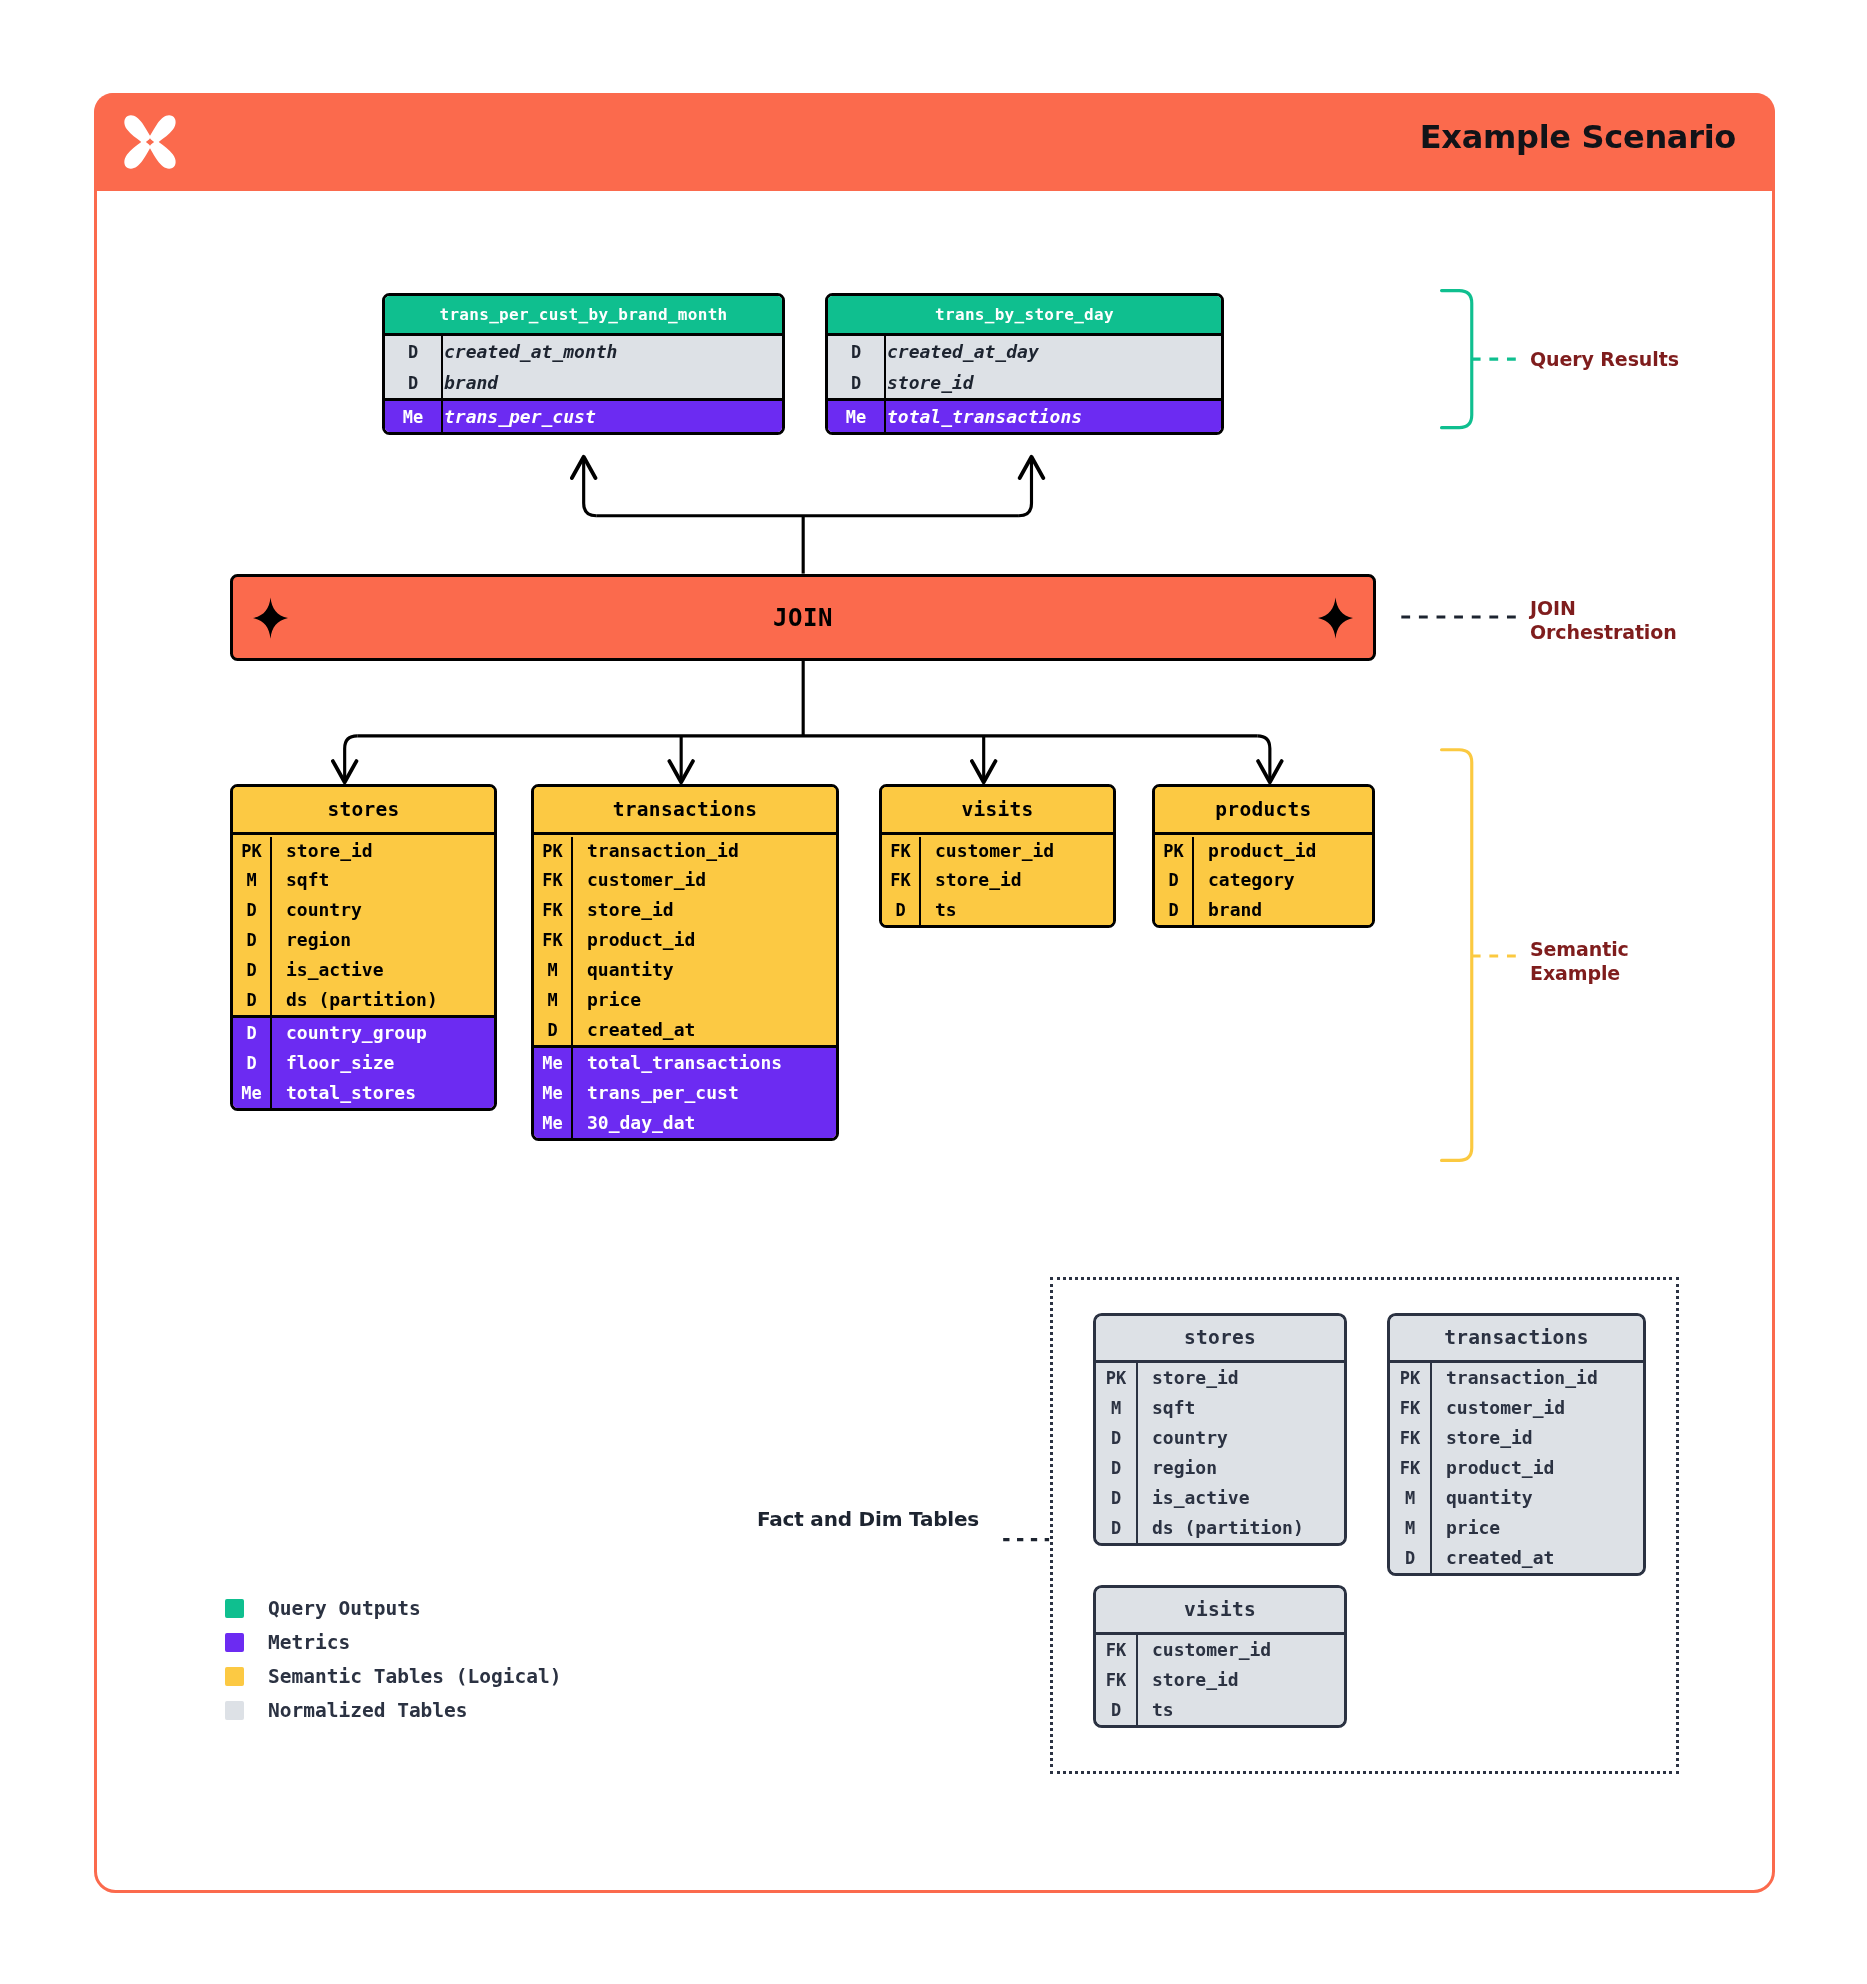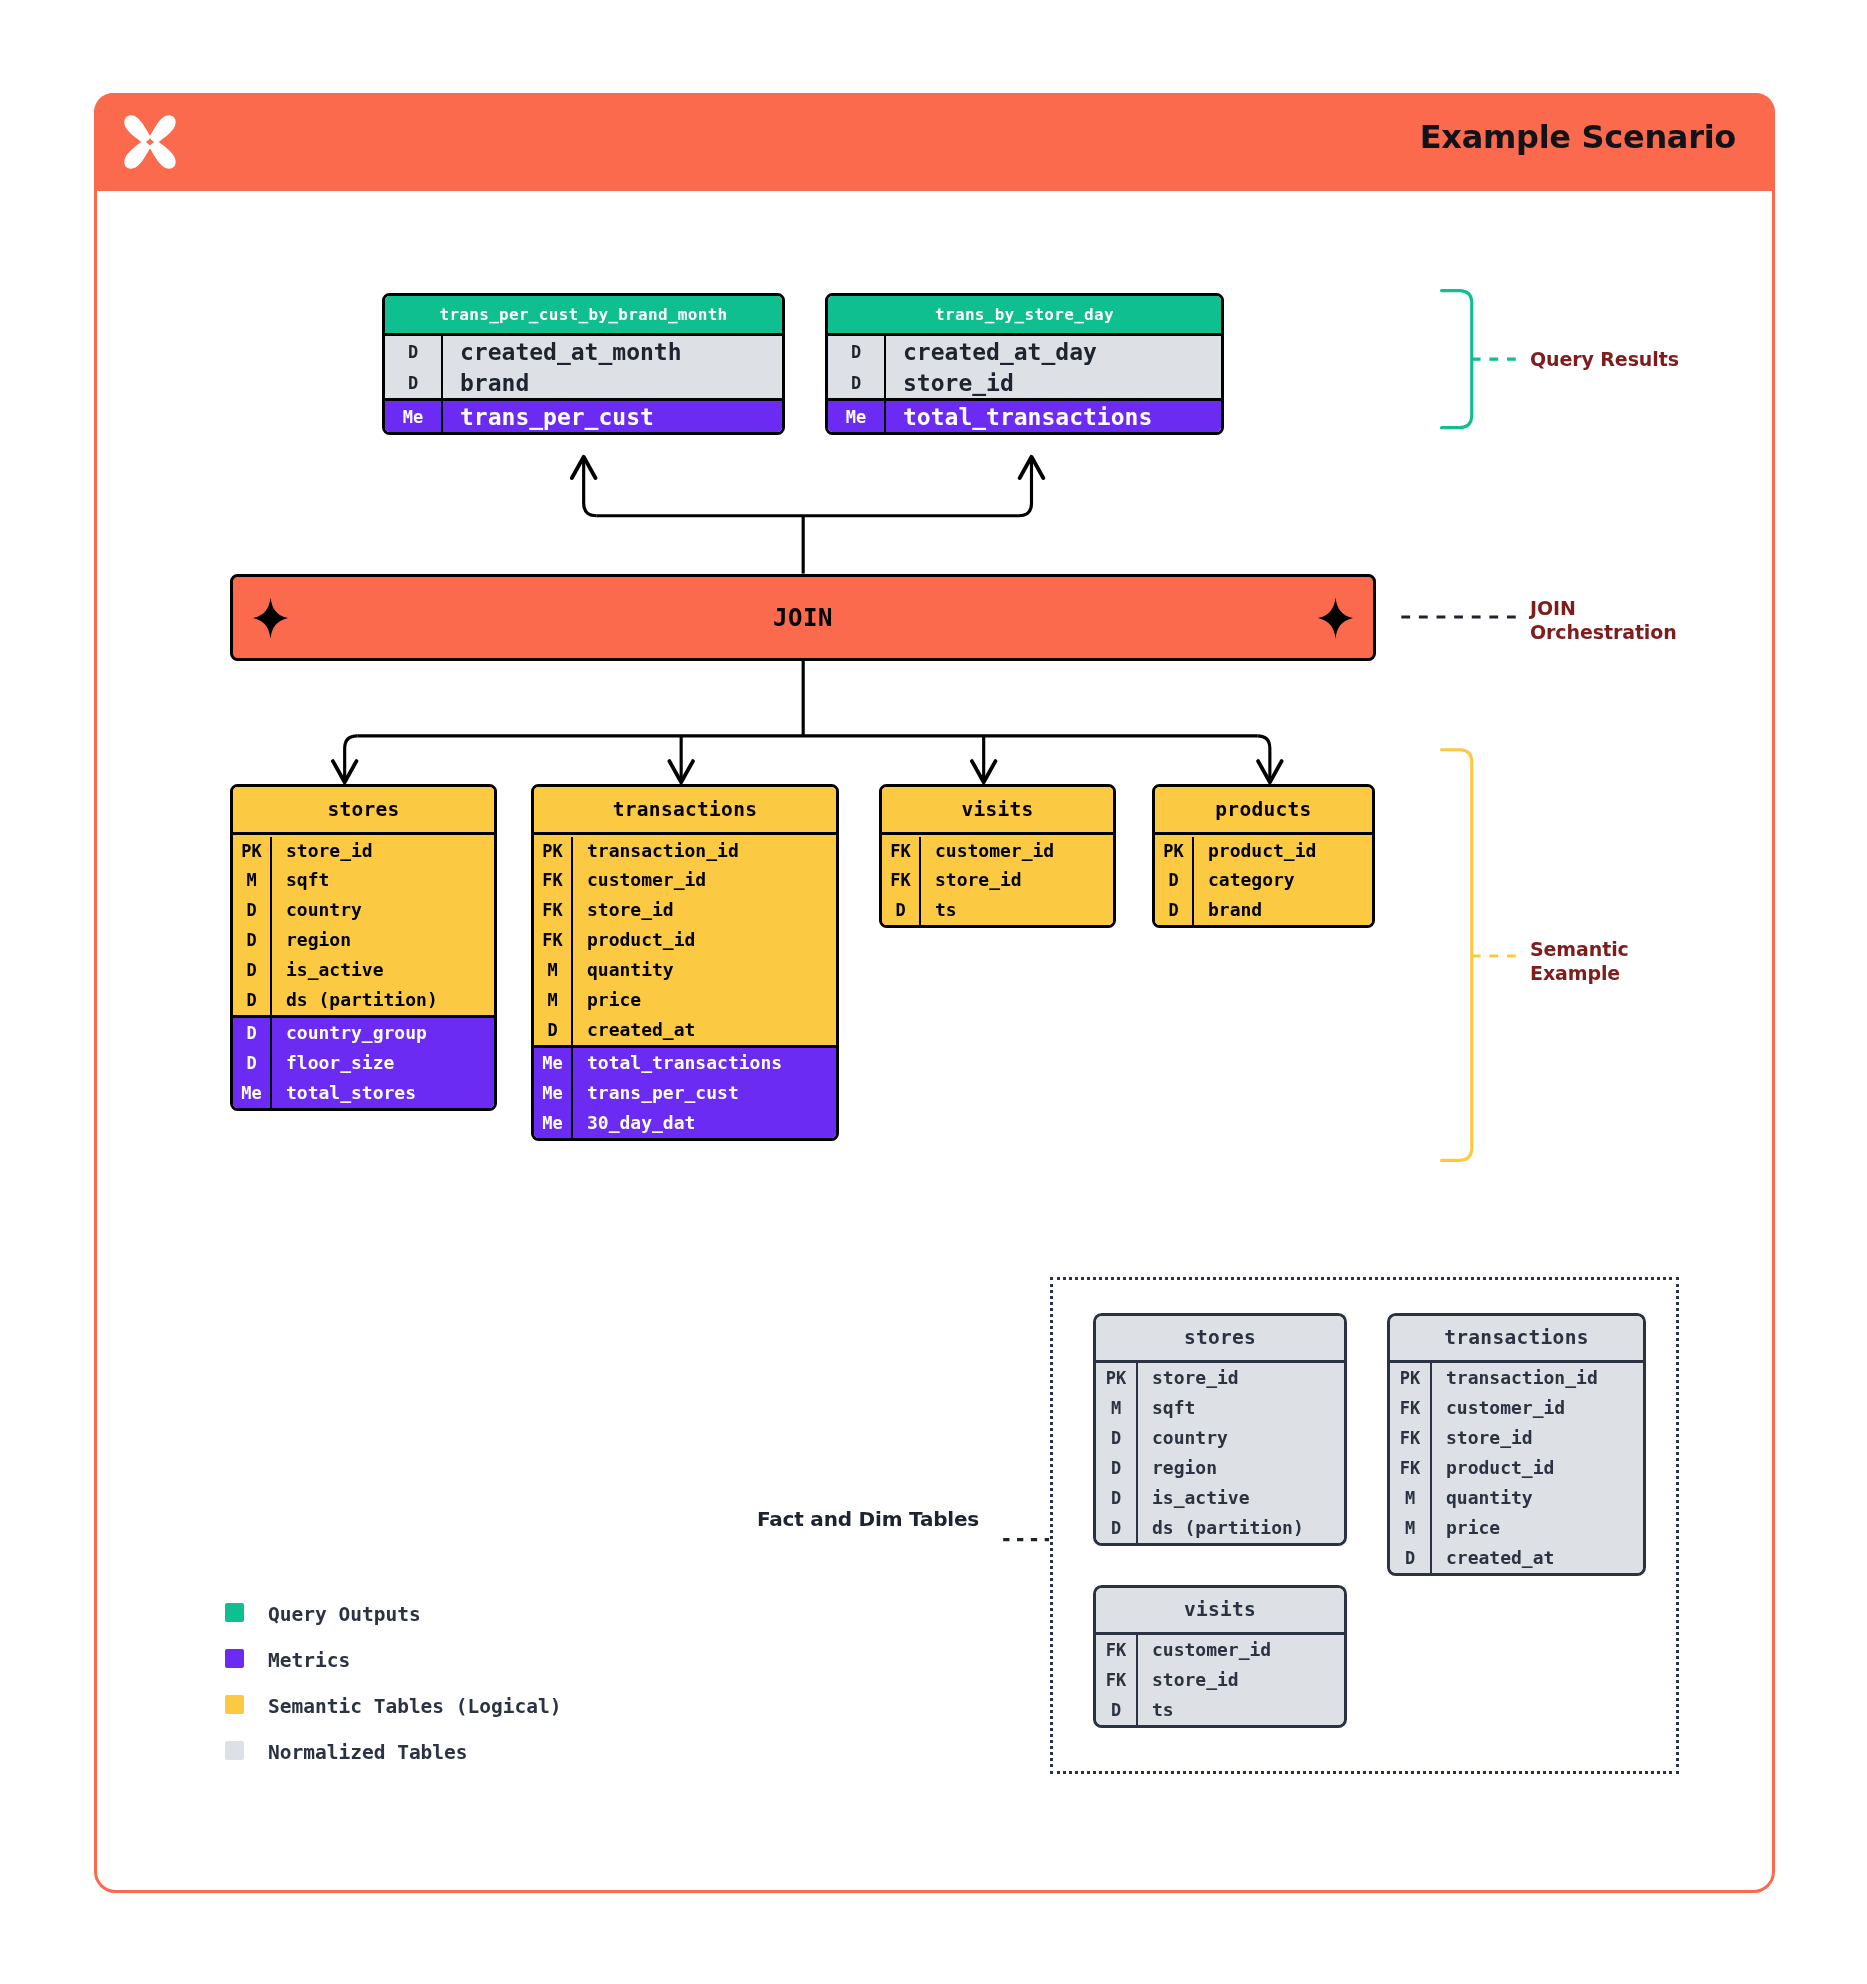--- a/index.html
+++ b/index.html
@@ -68,21 +68,21 @@
   .tbl.query { border-color: #000; }
   .tbl.query .t-title {
     background: #0FBF8F; color: #ffffff;
     font-size: 16px; padding: 10.7px 8.8px 10.7px 8.8px;
     border-bottom: 3.1px solid #000;
   }
   .tbl.query .sect-dim { background: #dde1e6; color: #1d2430; }
   .tbl.query .sect-met { background: #6C2BF2; color: #ffffff; border-top: 3.1px solid #000; }
   .tbl.query .t-row { height: 31px; }
   .tbl.query .t-key { width: 58px; font-size: 17px; border-right: 2.5px solid #000; height: 100%; display:flex; align-items:center; justify-content:center; }
-  .tbl.query .t-val { font-size: 23px; padding-left: 17px; }
+  .tbl.query .t-val { font-size: 18px; padding-left: 1px; font-style: italic; }
 
   
   .tbl.semantic { background: #FCC943; }
   .tbl.semantic .t-title {
     background: #FCC943; color: #000;
     font-size: 19.5px; padding: 12.6px 7.5px 12.6px 7.5px;
     border-bottom: 3.1px solid #000;
   }
   .tbl.semantic .sect-base { background: #FCC943; color: #000; }
   .tbl.semantic .sect-met  { background: #6C2BF2; color: #fff; border-top: 3.1px solid #000; }
@@ -151,21 +151,21 @@
     position: absolute;
     left: 757px; top: 1507px;
     font-family: "DejaVu Sans", sans-serif;
     font-weight: bold; font-size: 20px; color: #1d2430;
     letter-spacing: -0.2px;
     white-space: nowrap;
   }
 
   
   .legend { position: absolute; left: 225px; top: 1591px; }
-  .legend-row { display: flex; align-items: flex-start; height: 34px; margin-top: 12px; }
+  .legend-row { display: flex; align-items: center; height: 34px; }
   .legend-swatch {
     width: 19px; height: 19px; border-radius: 1.9px; flex: 0 0 auto;
   }
   .legend-text {
     margin-left: 24px;
     font-family: "DejaVu Sans Mono", monospace;
     font-size: 19.5px; font-weight: bold; color: #2B3242;
     white-space: nowrap;
   }
 </style>

